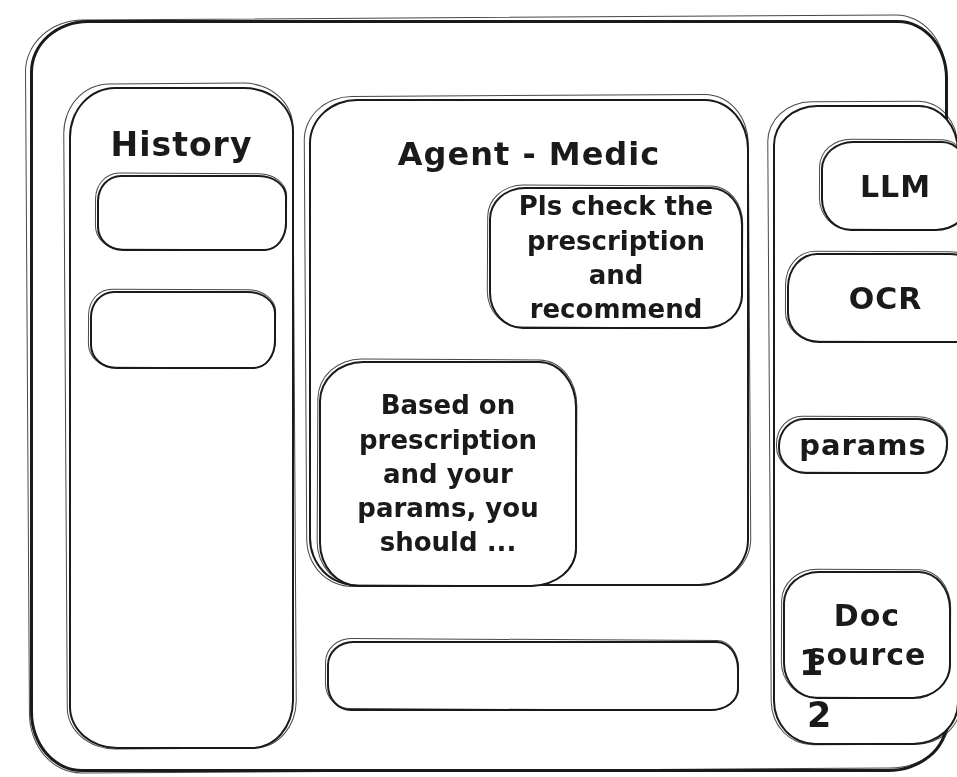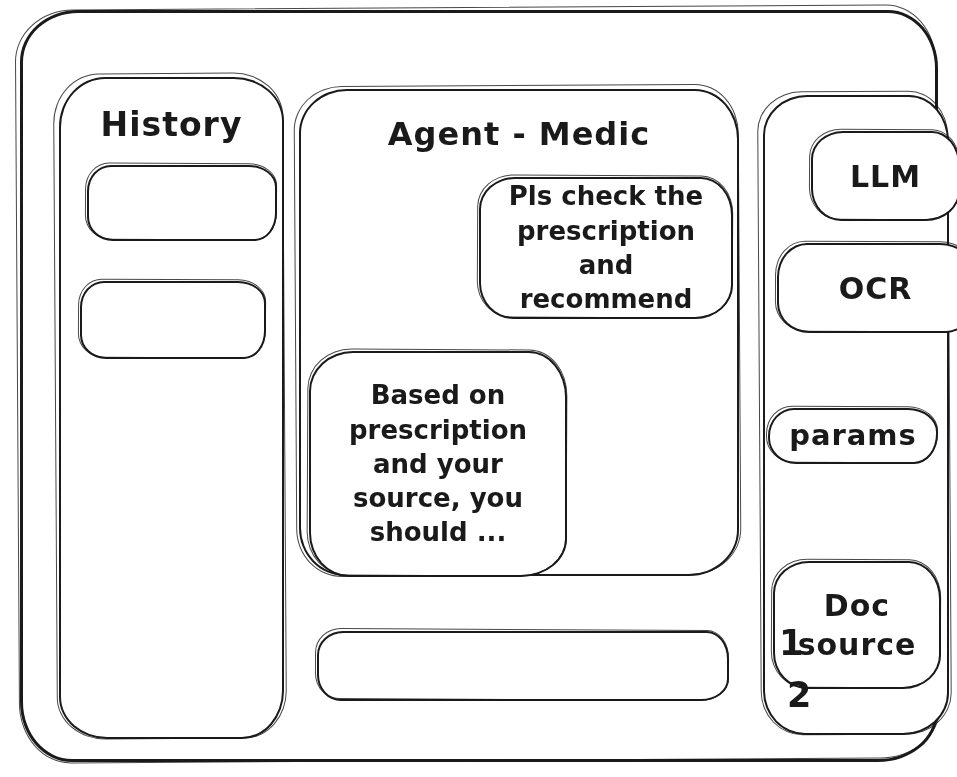--- a/index.html
+++ b/index.html
@@ -1,20 +1,20 @@
 <!DOCTYPE html>
 <html><head>
 <meta charset="utf-8">
 <title>Agent - Medic wireframe</title>
 <style>
   :root{
     --ink:#1a1a1a;
     --bg:#ffffff;
   }
-  *{margin:0;padding:0;box-sizing:border-box;}
+  *{margin:0;padding:10px;box-sizing:border-box;}
   html,body{width:957px;height:777px;background:var(--bg);overflow:hidden;}
   body{
     position:relative;
     font-family:"DejaVu Sans","Liberation Sans",sans-serif;
     color:var(--ink);
     -webkit-font-smoothing:antialiased;
   }
 
   
   .sketch{
@@ -132,21 +132,21 @@
 
   <aside class="sketch history-panel">
     <div class="history-title">History</div>
     <div class="sketch thin history-item one"></div>
     <div class="sketch thin history-item two"></div>
   </aside>
 
   <main class="sketch chat-panel">
     <div class="chat-title">Agent - Medic</div>
     <div class="sketch thin bubble user">Pls check the prescription and recommend</div>
-    <div class="sketch thin bubble agent">Based on prescription and your source, you should ...</div>
+    <div class="sketch thin bubble agent">Based on prescription and your params, you should ...</div>
     <div class="sketch thin chat-input">
       <input type="text" placeholder="" style="">
     </div>
   </main>
 
   <aside class="sketch tools-panel">
     <div class="sketch thin tool-btn llm">LLM</div>
     <div class="sketch thin tool-btn ocr">OCR</div>
     <div class="sketch thin tool-btn params">params</div>
     <div class="sketch thin tool-btn docsource">Doc source</div>

